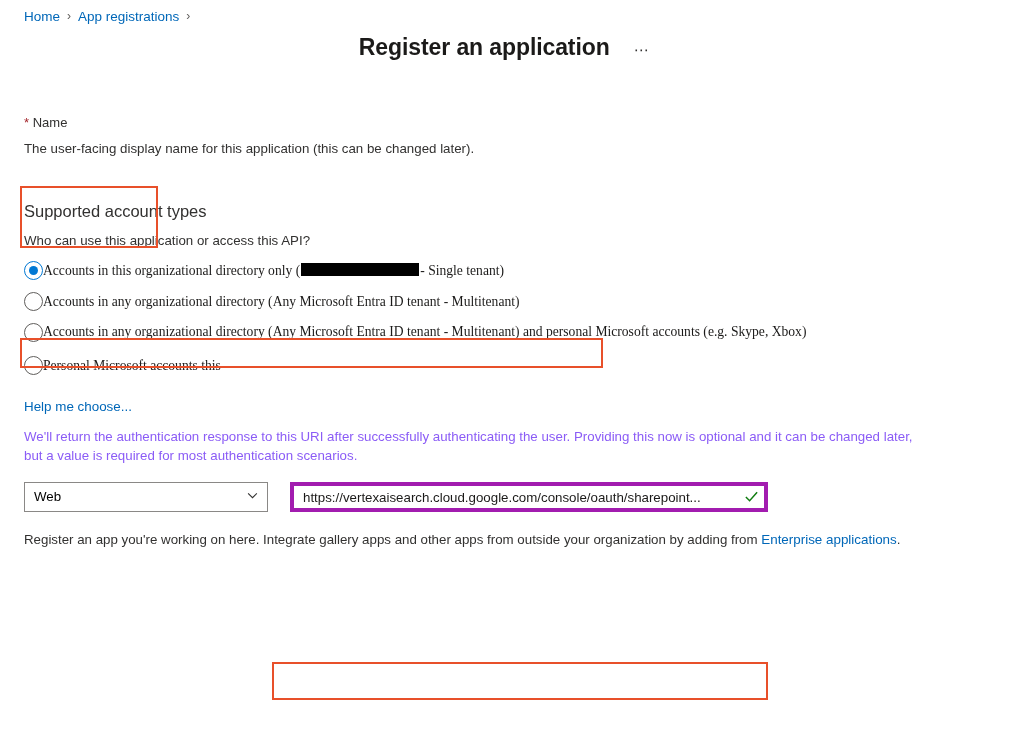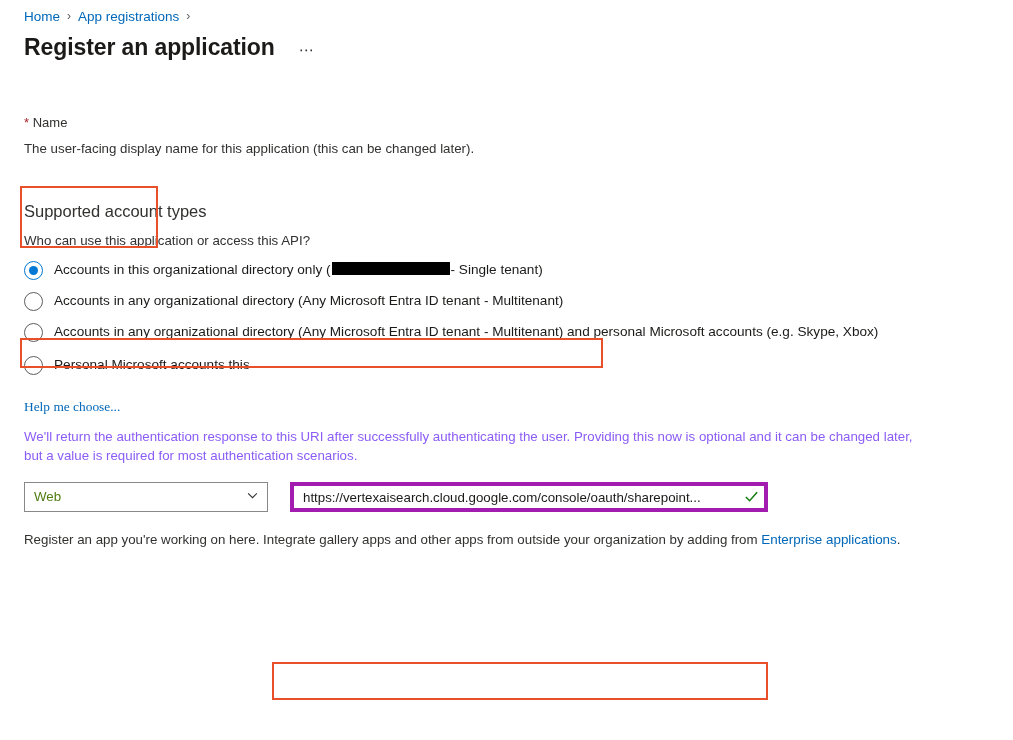--- a/index.html
+++ b/index.html
@@ -38,20 +38,21 @@
     color: #605e5c;
     font-size: 12px;
   }
 
   
   .title-row {
     display: flex;
     align-items: center;
     gap: 20px;
     margin-top: 8px;
+    justify-content: center;
   }
   .page-title {
     font-size: 23px;
     font-weight: bold;
     letter-spacing: -0.1px;
     color: #1b1a19;
   }
   .ellipsis-btn {
     color: #323130;
     font-size: 15px;
@@ -118,24 +119,24 @@
   }
   .section-sub {
     font-size: 13.3px;
     color: #323130;
     margin-top: 12px;
   }
 
   .radio-list { margin-top: 12px; }
   .radio-row {
     display: flex;
-    align-items: flex-start;
-    gap: 11px;
+    align-items: center;
     margin-bottom: 11px;
     cursor: pointer;
+    font-family: Liberation Serif, serif;
   }
   .radio {
     flex: 0 0 auto;
     width: 19px;
     height: 19px;
     border-radius: 50%;
     border: 1px solid #605e5c;
     background: #fff;
     position: relative;
     margin-top: 1px;
@@ -166,21 +167,21 @@
     vertical-align: -1px;
     margin: 0 1px;
   }
 
   .link {
     color: #0067b8;
     text-decoration: none;
     cursor: pointer;
     font-size: 13.4px;
   }
-  .help-link-row { margin-top: 22px; font-family: Liberation Serif, serif; }
+  .help-link-row { margin-top: 22px; }
 
   
   .redirect-head {
     font-size: 16.5px;
     color: #323130;
     margin-top: 54px;
   }
   .redirect-desc {
     font-size: 13.3px;
     color: #8b5cf6;
@@ -199,21 +200,21 @@
     position: relative;
     width: 244px;
     height: 30px;
   }
   .select-box {
     width: 100%;
     height: 30px;
     border: 1px solid #8a8886;
     background: #fff;
     font-size: 13.3px;
-    color: #4d7c0f;
+    color: #000000;
     padding: 0 30px 0 9px;
     line-height: 28px;
     cursor: pointer;
   }
   .chev {
     position: absolute;
     right: 10px;
     top: 10px;
     width: 11px;
     height: 7px;

